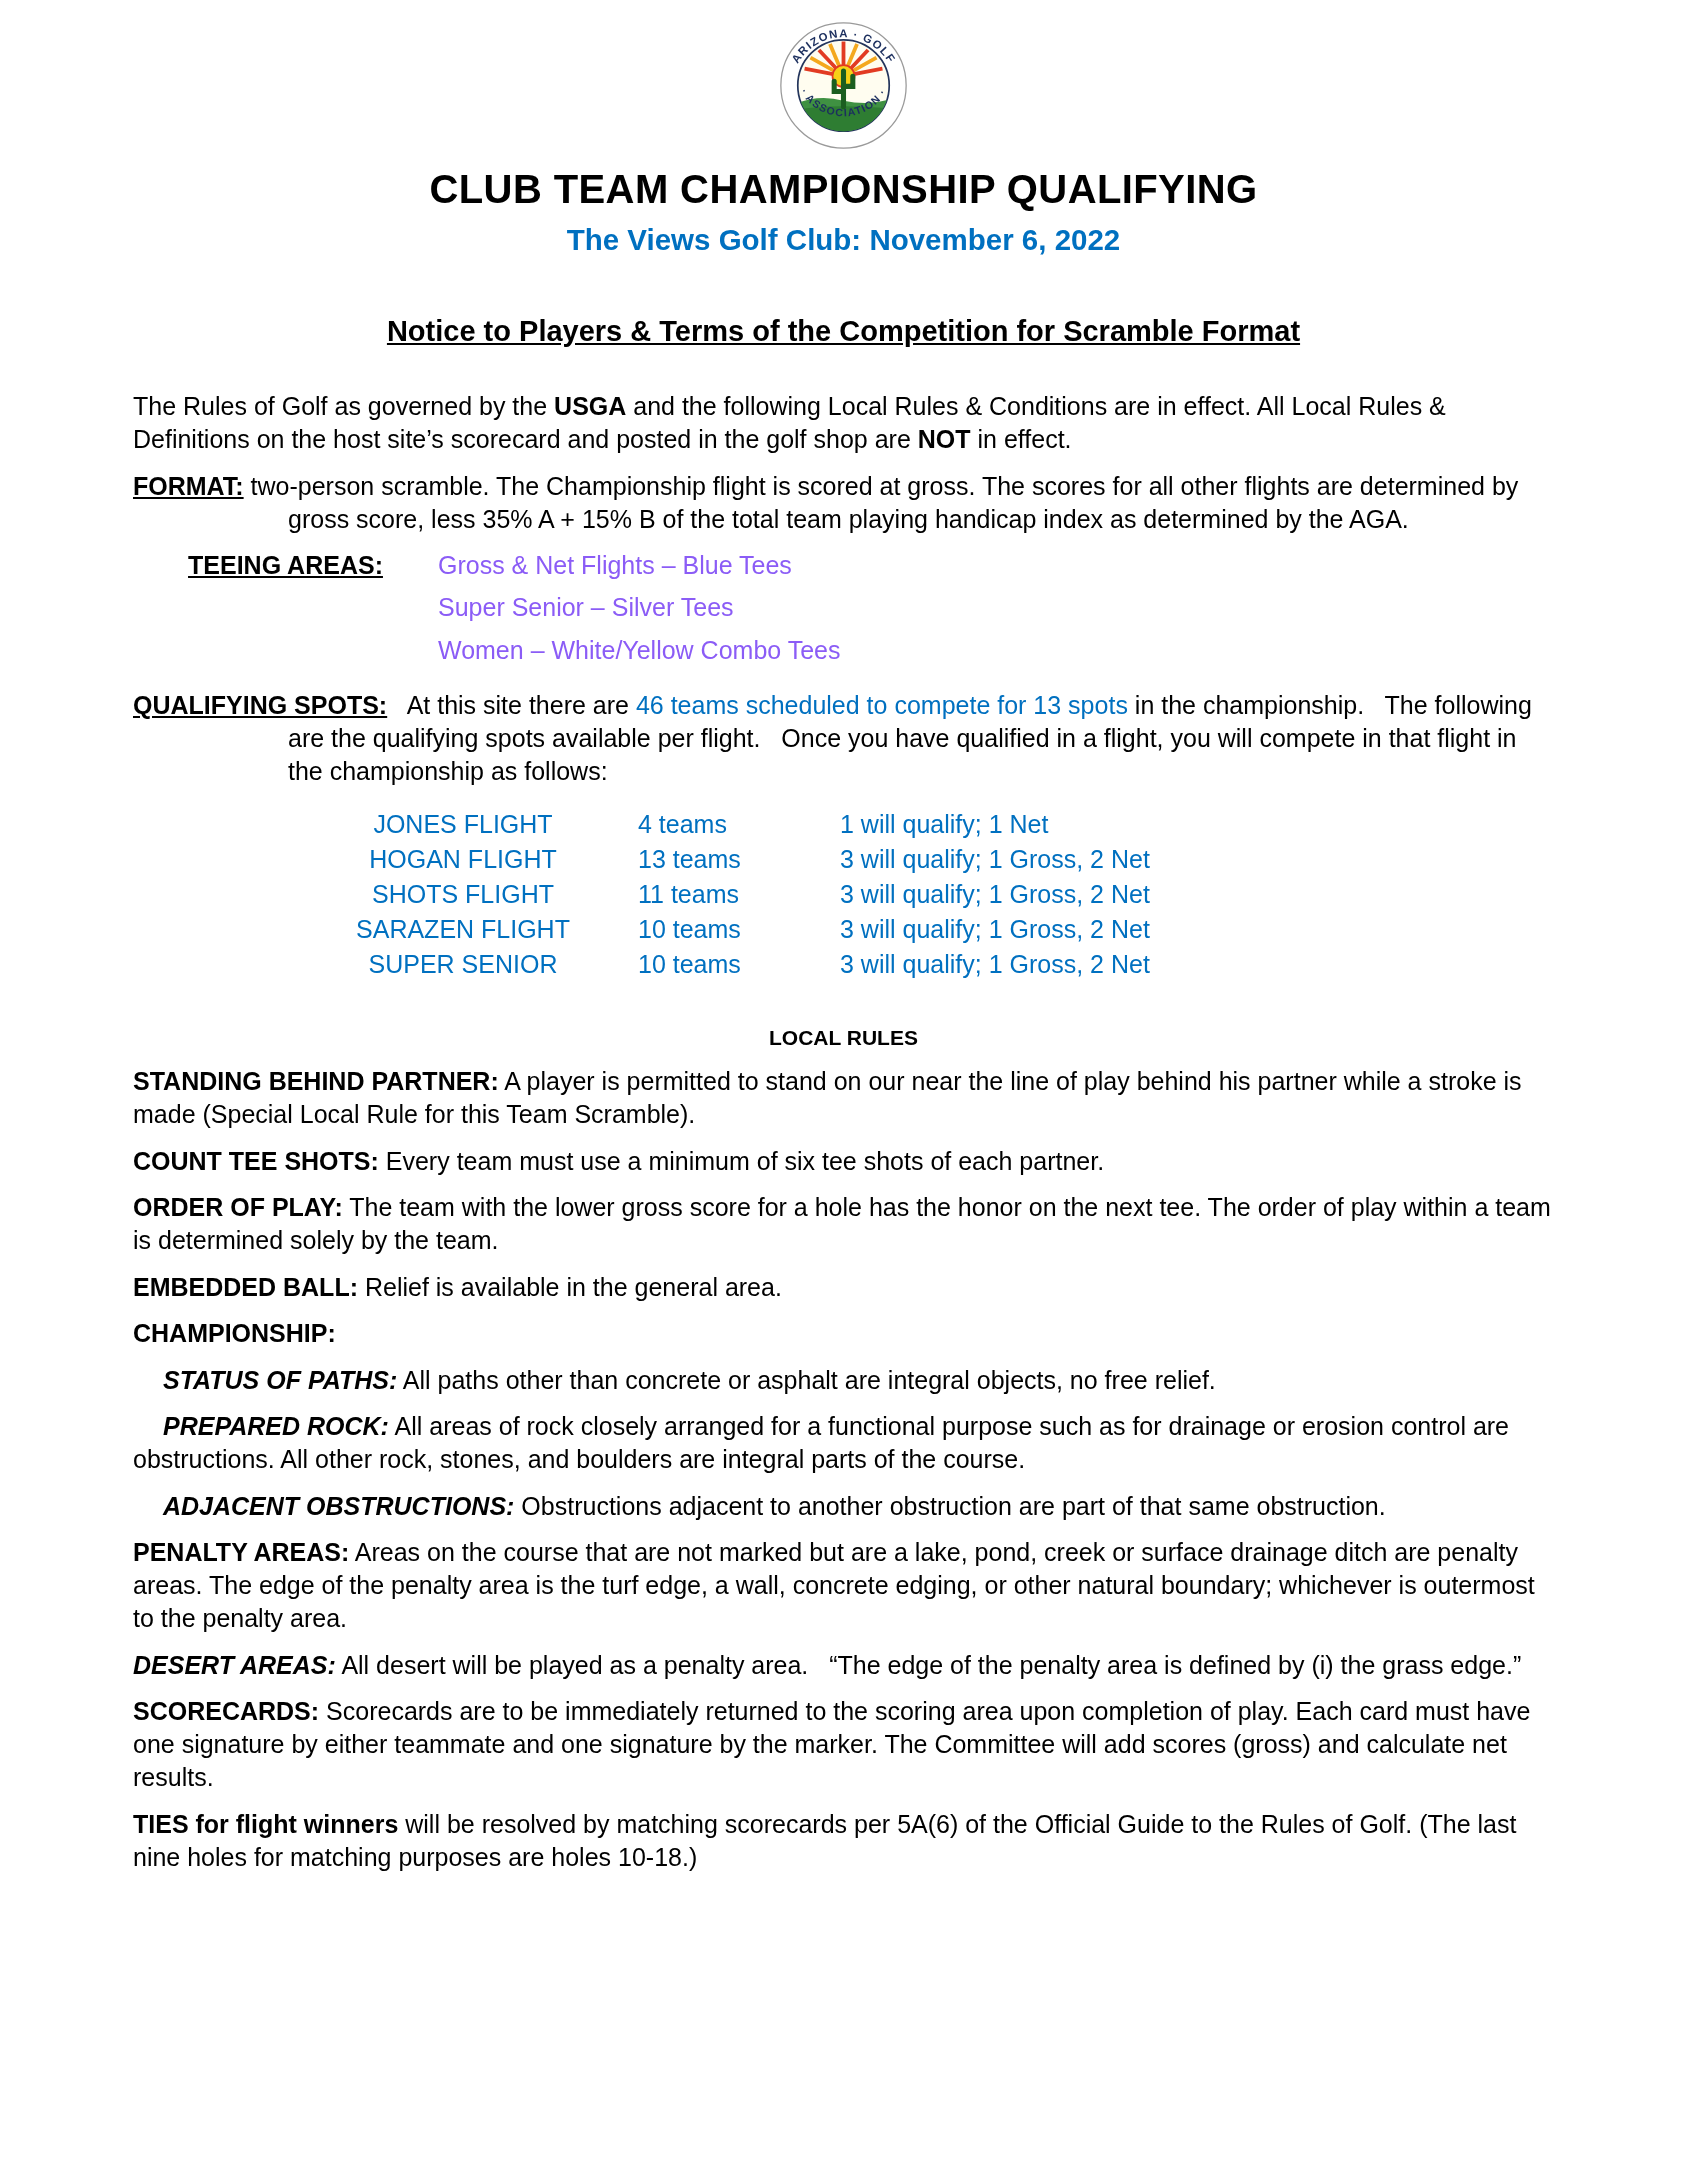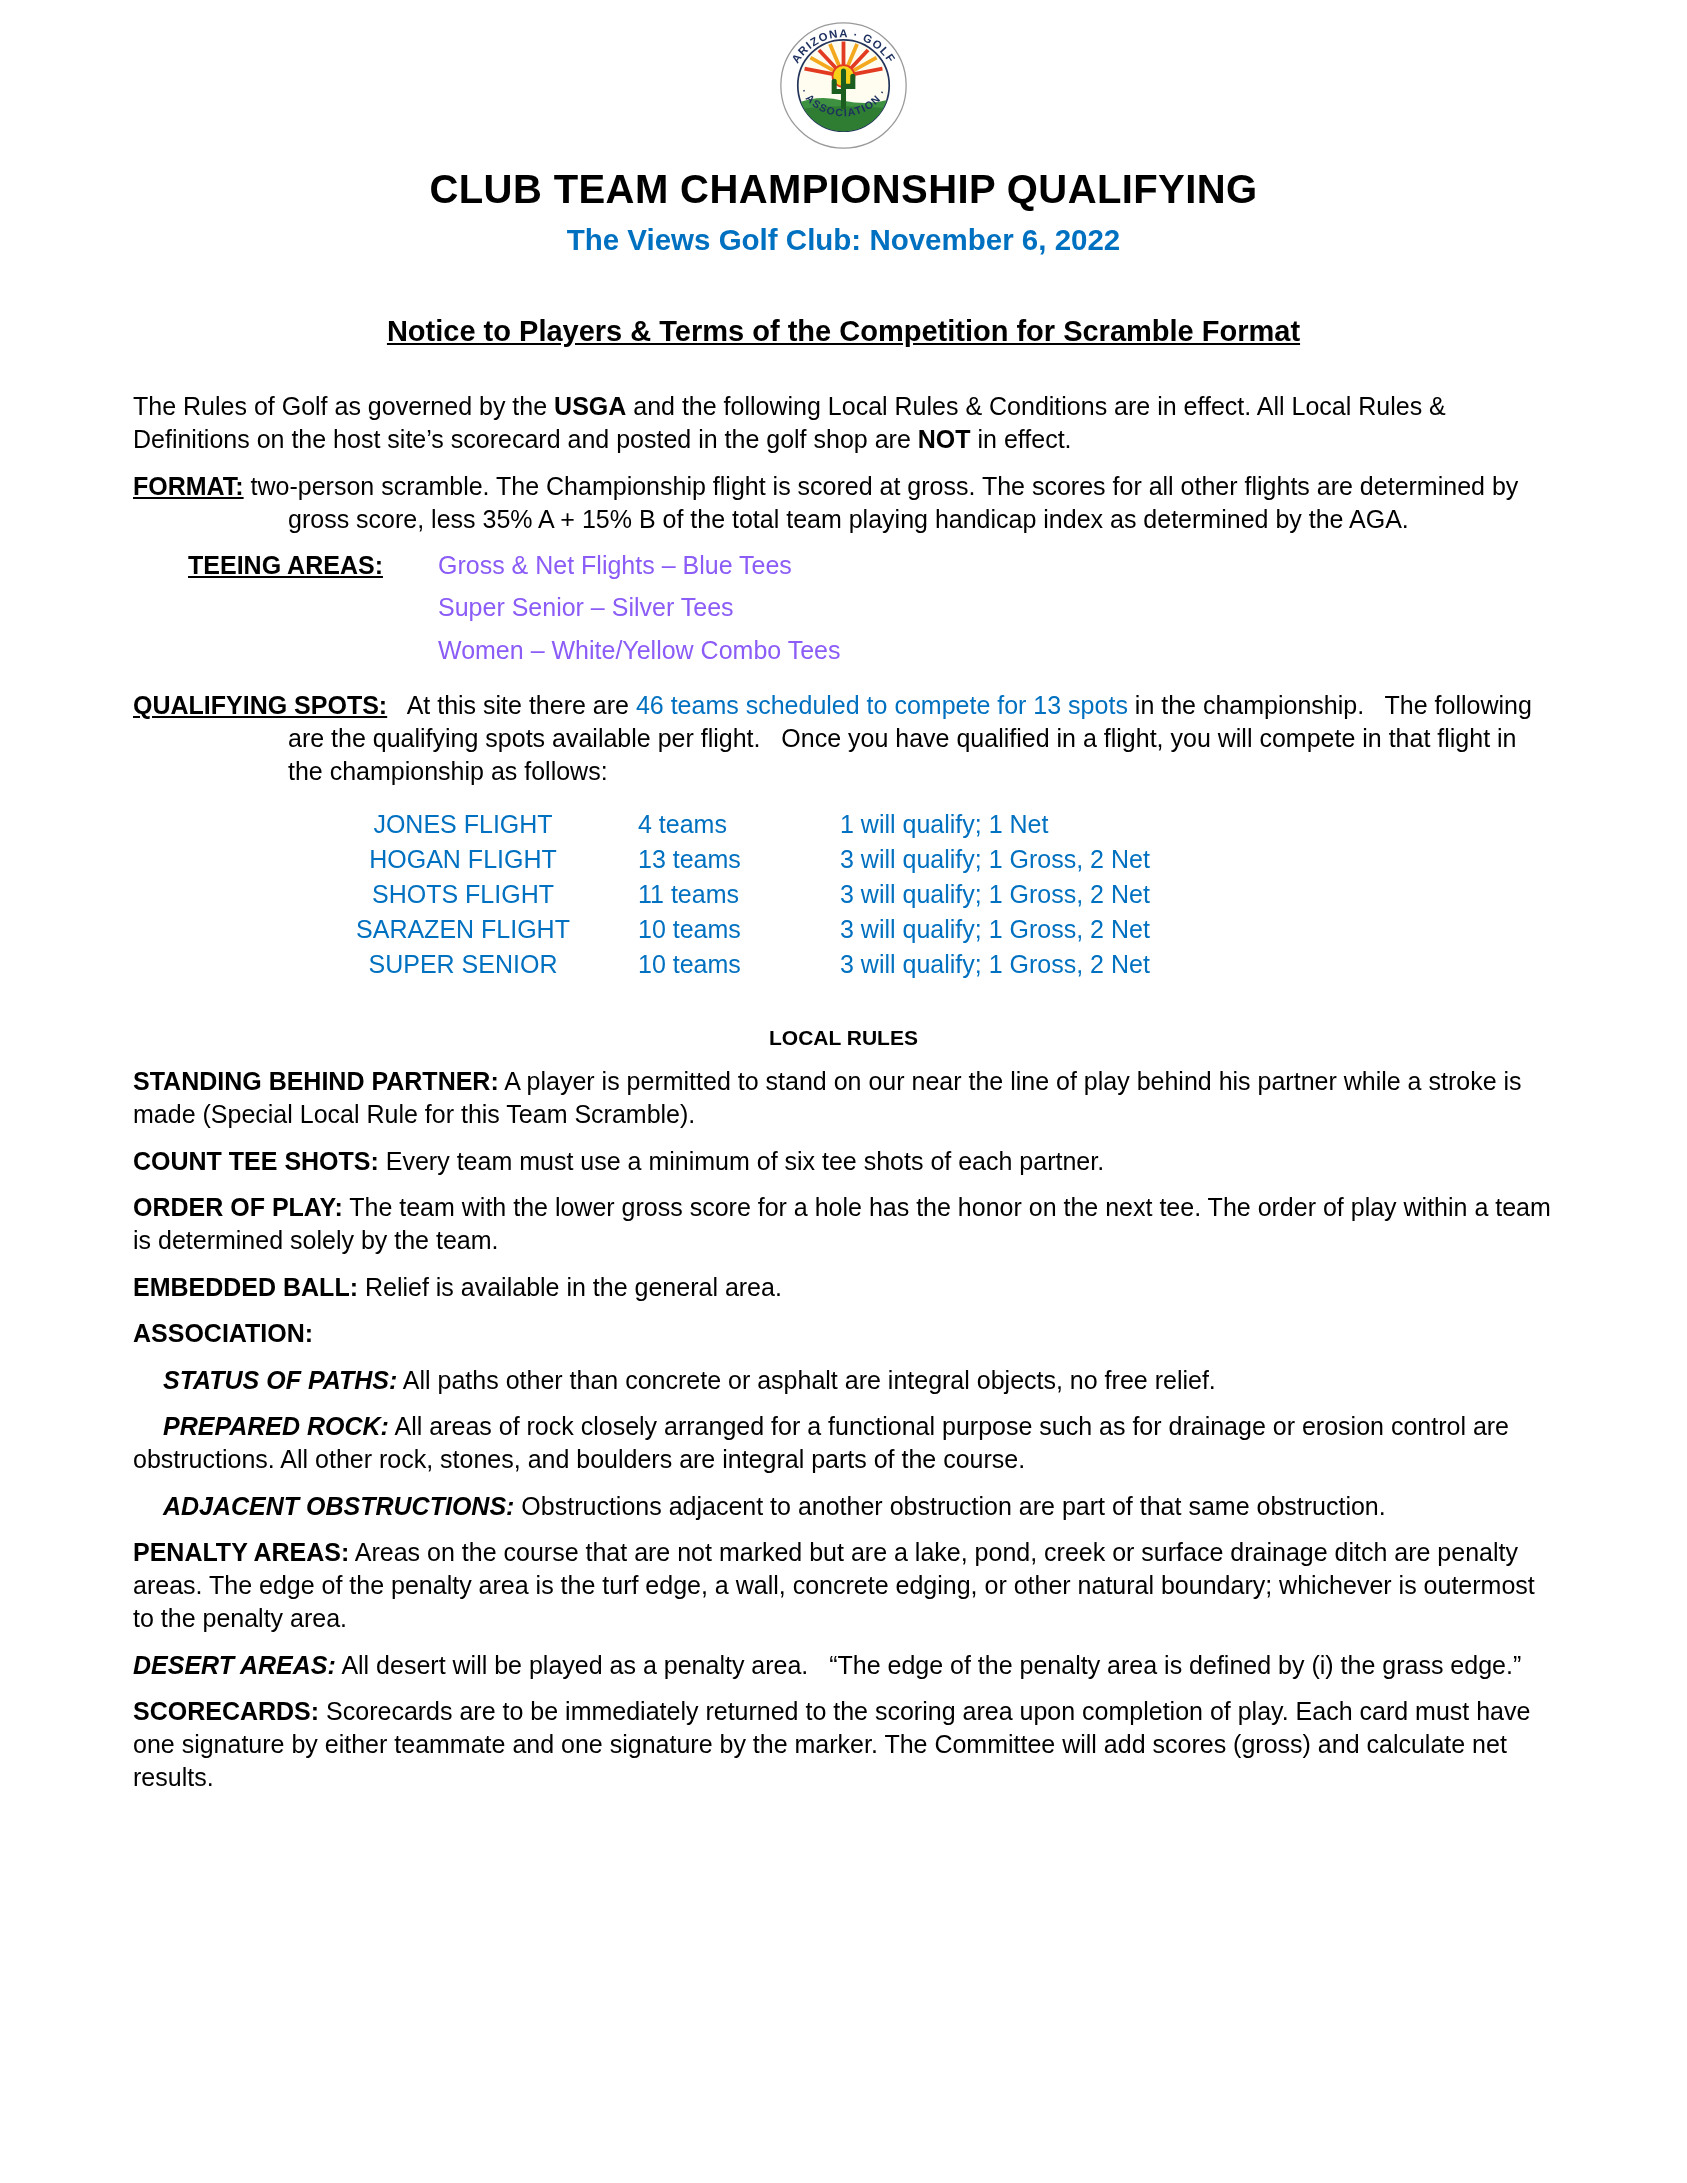--- a/index.html
+++ b/index.html
@@ -115,29 +115,30 @@
   <div class="local-heading">LOCAL RULES</div>
 
   <p class="para"><span class="b">STANDING BEHIND PARTNER:</span><span> A player is permitted to stand on our near the line of play behind his partner while a stroke is made (Special Local Rule for this Team Scramble).</span></p>
 
   <p class="para"><span class="b">COUNT TEE SHOTS:</span><span> Every team must use a minimum of six tee shots of each partner.</span></p>
 
   <p class="para"><span class="b">ORDER OF PLAY:</span><span> The team with the lower gross score for a hole has the honor on the next tee. The order of play within a team is determined solely by the team.</span></p>
 
   <p class="para"><span class="b">EMBEDDED BALL:</span><span> Relief is available in the general area.</span></p>
 
-  <p class="para"><span class="b">ASSOCIATION:</span><span></span></p>
+  <p class="para"><span class="b">CHAMPIONSHIP:</span><span></span></p>
 
   <p class="para indent"><span class="bi">STATUS OF PATHS:</span><span> All paths other than concrete or asphalt are integral objects, no free relief.</span></p>
 
   <p class="para indent"><span class="bi">PREPARED ROCK:</span><span> All areas of rock closely arranged for a functional purpose such as for drainage or erosion control are obstructions. All other rock, stones, and boulders are integral parts of the course.</span></p>
 
   <p class="para indent"><span class="bi">ADJACENT OBSTRUCTIONS:</span><span> Obstructions adjacent to another obstruction are part of that same obstruction.</span></p>
 
   <p class="para"><span class="b">PENALTY AREAS:</span><span> Areas on the course that are not marked but are a lake, pond, creek or surface drainage ditch are penalty areas. The edge of the penalty area is the turf edge, a wall, concrete edging, or other natural boundary; whichever is outermost to the penalty area.</span></p>
 
   <p class="para"><span class="bi">DESERT AREAS:</span><span> All desert will be played as a penalty area.   “The edge of the penalty area is defined by (i) the grass edge.”</span></p>
 
   <p class="para"><span class="b">SCORECARDS:</span><span> Scorecards are to be immediately returned to the scoring area upon completion of play. Each card must have one signature by either teammate and one signature by the marker. The Committee will add scores (gross) and calculate net results.</span></p>
 
+  <p class="para"><span class="b">TIES for flight winners</span><span> will be resolved by matching scorecards per 5A(6) of the Official Guide to the Rules of Golf. (The last nine holes for matching purposes are holes 10-18.)</span></p>
 
 </div>
 
 
 </body></html>

